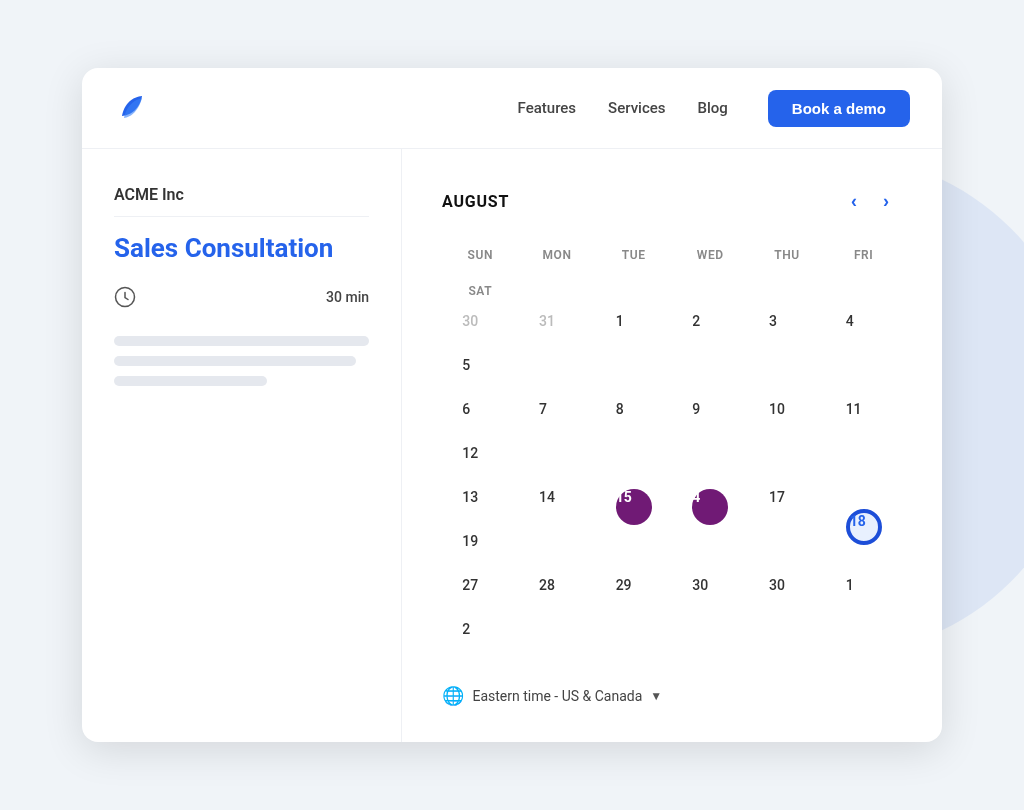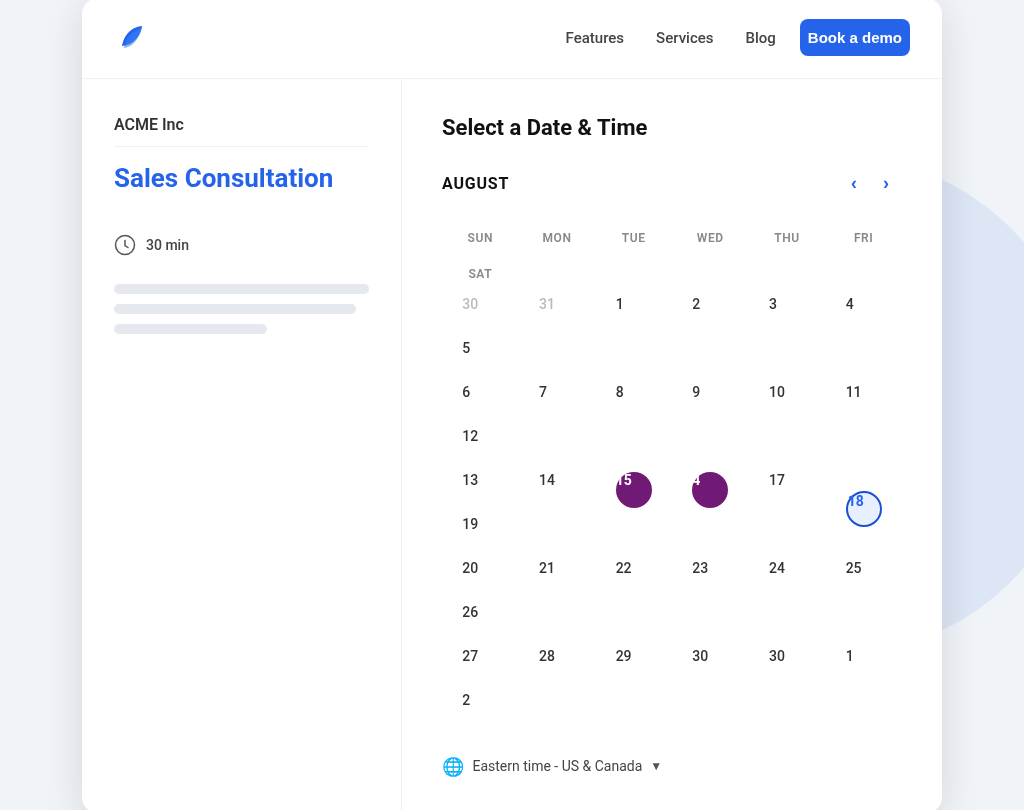--- a/index.html
+++ b/index.html
@@ -51,35 +51,35 @@
       margin-right: auto;
     }
     .logo-icon {
       width: 36px;
       height: 36px;
     }
     .nav-links {
       display: flex;
       align-items: center;
       gap: 32px;
-      margin-right: 24px;
+      margin-right: 40px;
     }
     .nav-link {
       color: #444;
       font-size: 15px;
       font-weight: 500;
       cursor: pointer;
       text-decoration: none;
     }
     .btn-demo {
       background: #2563eb;
       color: #fff;
       border: none;
       border-radius: 8px;
-      padding: 10px 8px;
+      padding: 10px 24px;
       font-size: 15px;
       font-weight: 600;
       cursor: pointer;
     }
 
     
     .content-area {
       display: flex;
       min-height: 580px;
     }
@@ -100,28 +100,29 @@
     .divider-line {
       width: 100%;
       height: 1px;
       background: #eef0f4;
       margin-bottom: 16px;
     }
     .service-title {
       font-size: 26px;
       font-weight: 700;
       color: #2563eb;
-      margin-bottom: 40px;
+      margin-bottom: 22px;
       line-height: 1.2;
     }
     .info-row {
       display: flex;
       align-items: center;
       gap: 10px;
       margin-bottom: 14px;
+      justify-content: space-between;
     }
     .info-icon {
       width: 22px;
       height: 22px;
       color: #555;
       flex-shrink: 0;
     }
     .info-text {
       font-size: 14px;
       color: #444;
@@ -214,21 +215,21 @@
       height: 36px;
     }
     .cal-day.inactive { color: #bbb; cursor: default; }
     .cal-day.highlighted-blue {
       background: #701a75;
       color: #fff;
       font-weight: 700;
       border-radius: 50%;
     }
     .cal-day.highlighted-outline {
-      border: 2px solid #1d4ed8;
+      border: 4px solid #1d4ed8;
       color: #2563eb;
       font-weight: 700;
       border-radius: 50%;
       background: #e8f0fe;
       margin-top: 39px;
     }
 
     
     .timezone-row {
       display: flex;
@@ -289,21 +290,20 @@
 
 
       <div class="skeleton-bars">
         <div class="skeleton-bar w-full"></div>
         <div class="skeleton-bar w-95"></div>
         <div class="skeleton-bar w-60"></div>
       </div>
     </div>
 
     <div class="right-panel">
-      <div class="section-title">Select a Date &amp; Time</div>
 
       <div class="calendar-header">
         <span class="month-label">AUGUST</span>
         <button class="cal-nav-btn">‹</button>
         <button class="cal-nav-btn">›</button>
       </div>
 
       <div class="calendar-grid">
 
         <div class="cal-row">
@@ -381,43 +381,20 @@
               <span class="cal-day">17</span>
             </div>
           <div class="cal-cell">
               <span class="cal-day highlighted-outline">18</span>
             </div>
           <div class="cal-cell">
               <span class="cal-day">19</span>
             </div>
         </div>
 
-        <div class="cal-row">
-          <div class="cal-cell">
-              <span class="cal-day">20</span>
-            </div>
-          <div class="cal-cell">
-              <span class="cal-day">21</span>
-            </div>
-          <div class="cal-cell">
-              <span class="cal-day">22</span>
-            </div>
-          <div class="cal-cell">
-              <span class="cal-day">23</span>
-            </div>
-          <div class="cal-cell">
-              <span class="cal-day">24</span>
-            </div>
-          <div class="cal-cell">
-              <span class="cal-day">25</span>
-            </div>
-          <div class="cal-cell">
-              <span class="cal-day">26</span>
-            </div>
-        </div>
 
         <div class="cal-row">
           <div class="cal-cell">
               <span class="cal-day">27</span>
             </div>
           <div class="cal-cell">
               <span class="cal-day">28</span>
             </div>
           <div class="cal-cell">
               <span class="cal-day">29</span>

